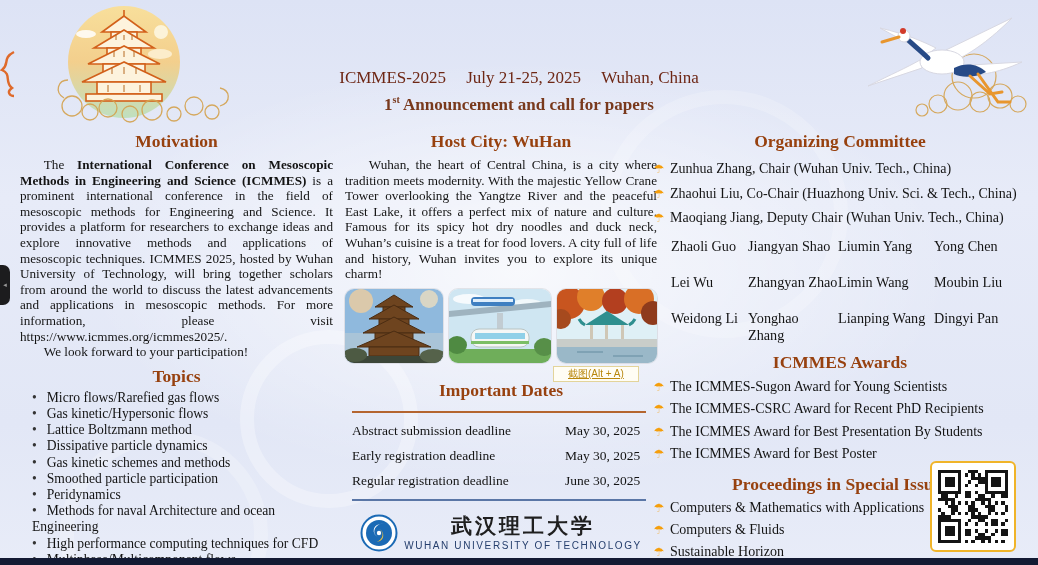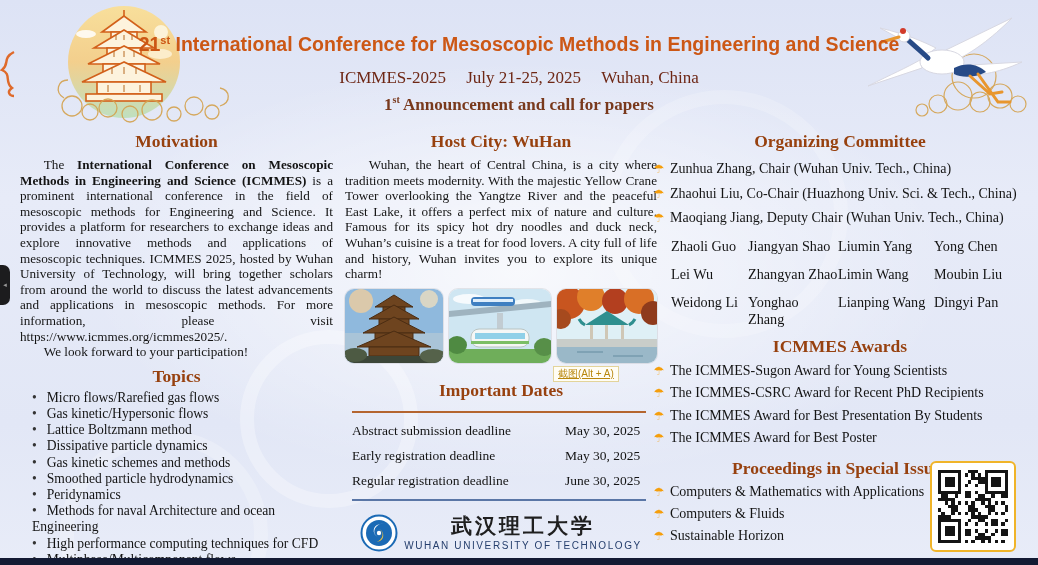--- a/index.html
+++ b/index.html
@@ -39,38 +39,38 @@
   .topics-list{list-style:none;margin:3px 0 0 0;padding:0 0 0 12px;}
   .topics-list li{font-size:13.6px;line-height:16.2px;color:#141414;}
   .topics-list li::before{content:"•";margin-right:10px;color:#333;}
 
   
   .photo-row{display:flex;gap:6px;margin-top:7px;}
   .photo{border-radius:9px;overflow:hidden;height:74px;box-shadow:0 0 0 1px rgba(0,0,0,.08);}
   .photo svg{display:block;}
   .shot-tip{position:absolute;left:208px;top:236px;font-family:"Liberation Sans",sans-serif;
     font-size:10px;color:#b8860b;background:#fffdf4;border:1px solid #e3d49a;
-    padding:0 4px;text-decoration:underline;white-space:nowrap;}
+    padding:0 14px;text-decoration:underline;white-space:nowrap;}
   .dates-wrap{margin:10px 0 0 7px;width:294px;border-top:2px solid #b4652f;border-bottom:2px solid #5a76a6;
     padding:5px 0 6px 0;}
   .date-row{display:flex;font-size:13.5px;color:#141414;line-height:25px;gap:20px;}
   .date-row .dl{width:193px;}
   .uni{display:flex;align-items:center;justify-content:center;gap:6px;margin-top:13px;}
   .uni-text{display:flex;flex-direction:column;align-items:center;}
   .uni-cn{font-weight:bold;font-size:21px;letter-spacing:3px;color:#1f1f1f;line-height:24px;
     font-family:"Liberation Serif",serif;}
   .uni-en{font-size:10px;letter-spacing:1.6px;color:#27406e;font-family:"Liberation Sans",sans-serif;margin-top:2px;}
 
   
   .bullet-item{display:flex;align-items:baseline;font-size:14px;color:#141414;line-height:24.5px;}
   .b-icon{width:22px;text-align:center;flex:0 0 22px;}
   .b-icon::before{content:"☂";font-family:"DejaVu Sans",sans-serif;font-size:12px;color:#f59e0b;}
   .chairs{margin-top:5px;}
   .members{display:grid;grid-template-columns:77px 90px 96px auto;padding-left:23px;
-    row-gap:11px;margin:7px 0 2px 0;font-size:14.2px;color:#141414;font-family:Liberation Serif, serif;}
+    row-gap:19px;margin:7px 0 2px 0;font-size:14.2px;color:#141414;font-family:Liberation Serif, serif;}
   .awards-h,.proc-h{margin-top:7px;}
   .contact-h{margin-top:9px;}
 
   
   .qr-box{position:absolute;left:930px;top:461px;width:82px;height:87px;background:#fff;
     border:2px solid #f0b429;border-radius:6px;display:flex;align-items:center;justify-content:center;}
   .qr-pattern{display:grid;grid-template-columns:repeat(21,1fr);grid-template-rows:repeat(21,1fr);
     width:70px;height:74px;}
   .qm.on{background:#141414;}
 
@@ -173,41 +173,40 @@
 
     <path d="M66 48 C58 40 50 34 44 28" fill="none" stroke="#274a86" stroke-width="5" stroke-linecap="round"></path>
     <circle cx="42" cy="26" r="6" fill="#ffffff" stroke="#d8d8e2"></circle>
     <circle cx="41" cy="21" r="3" fill="#d23b2a"></circle>
     <path d="M37 27 L20 32" stroke="#e8962e" stroke-width="3" stroke-linecap="round"></path>
 
     <path d="M108 66 L128 84 L140 82" fill="none" stroke="#e8962e" stroke-width="3" stroke-linecap="round"></path>
     <path d="M116 64 L136 92 L148 92" fill="none" stroke="#e8962e" stroke-width="3" stroke-linecap="round"></path>
   </svg>
 
-  <div class="title-line"><span>21</span><sup>st</sup><span> International Conference for Mesoscopic Methods in Engineering and Science</span></div>
   <div class="subtitle-line">
     <span>ICMMES-2025</span>
     <span>July 21-25, 2025</span>
     <span>Wuhan, China</span>
   </div>
   <div class="announce-line"><span>1</span><sup>st</sup><span> Announcement and call for papers</span></div>
 
   <div class="col col-left">
     <div class="sec-h">Motivation</div>
     <p class="para"><span>The </span><b>International Conference on Mesoscopic Methods in Engineering and Science (ICMMES)</b><span> is a prominent international conference in the field of mesoscopic methods for Engineering and Science. It provides a platform for researchers to exchange ideas and explore innovative methods and applications of mesoscopic techniques. ICMMES 2025, hosted by Wuhan University of Technology, will bring together scholars from around the world to discuss the latest advancements and applications in mesoscopic methods. For more information, please visit https://www.icmmes.org/icmmes2025/.</span></p>
     <p class="closing">We look forward to your participation!</p>
 
     <div class="sec-h" style="margin-top:5px;">Topics</div>
     <ul class="topics-list">
       <li>Micro flows/Rarefied gas flows</li>
       <li>Gas kinetic/Hypersonic flows</li>
       <li>Lattice Boltzmann method</li>
       <li>Dissipative particle dynamics</li>
       <li>Gas kinetic schemes and methods</li>
-      <li>Smoothed particle hydrodynamics</li>
+      <li>Smoothed particle participation</li>
       <li>Peridynamics</li>
       <li>Methods for naval Architecture and ocean Engineering</li>
       <li>High performance computing techniques for CFD</li>
       <li>Multiphase/Multicomponent flows</li>
     </ul>
   </div>
 
   <div class="col col-mid">
     <div class="sec-h">Host City: WuHan</div>
     <p class="para">Wuhan, the heart of Central China, is a city where tradition meets modernity. With the majestic Yellow Crane Tower overlooking the Yangtze River and the peaceful East Lake, it offers a perfect mix of nature and culture. Famous for its spicy hot dry noodles and duck neck, Wuhan’s cuisine is a treat for food lovers. A city full of life and history, Wuhan invites you to explore its unique charm!</p>

